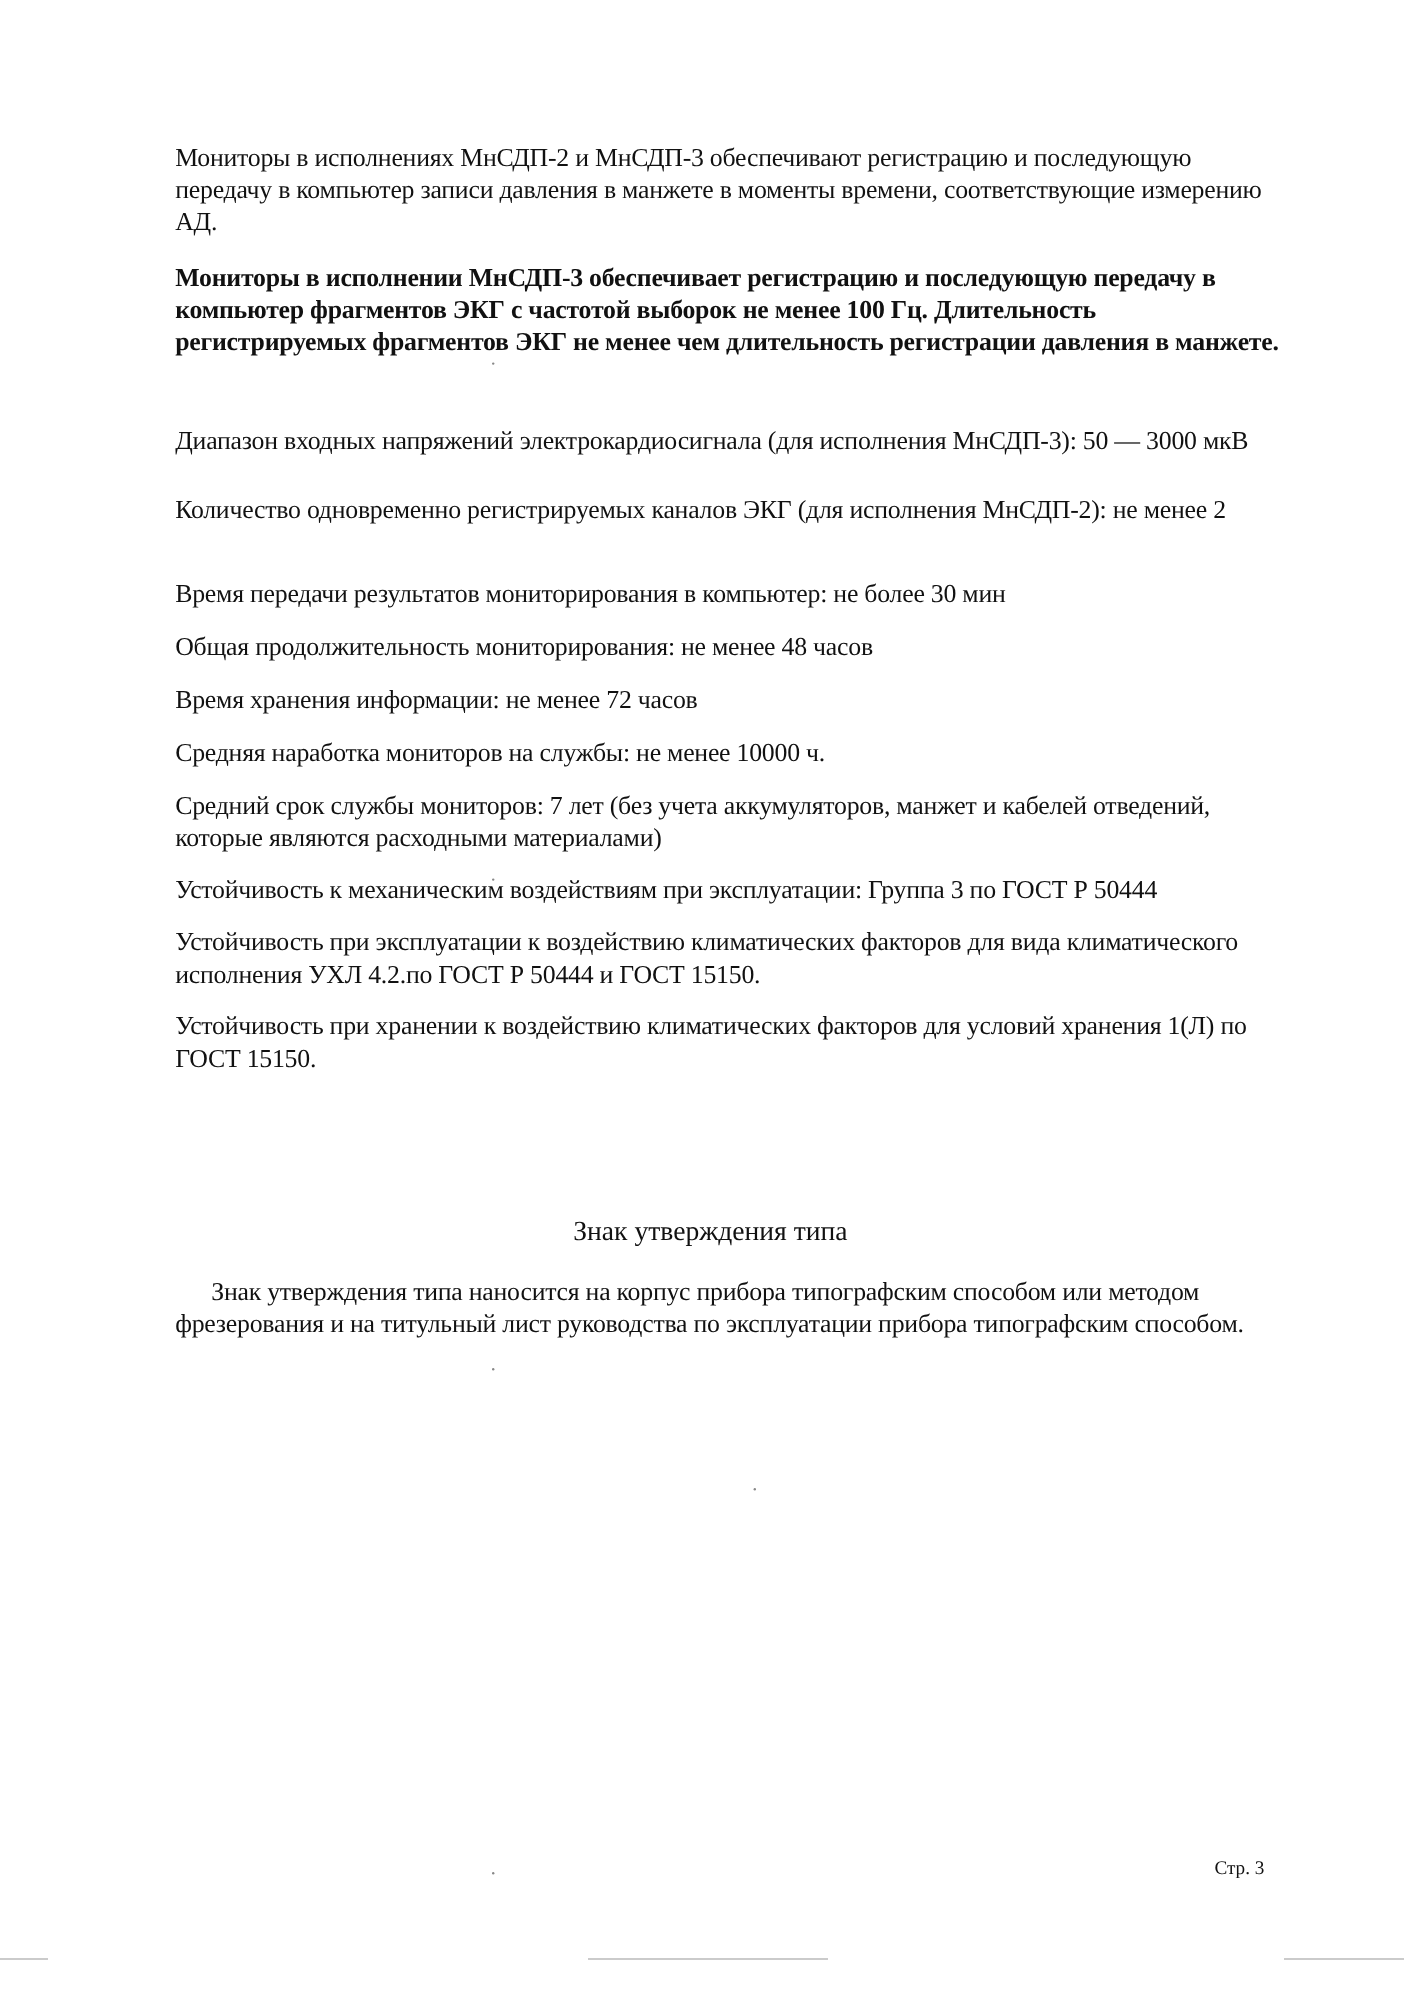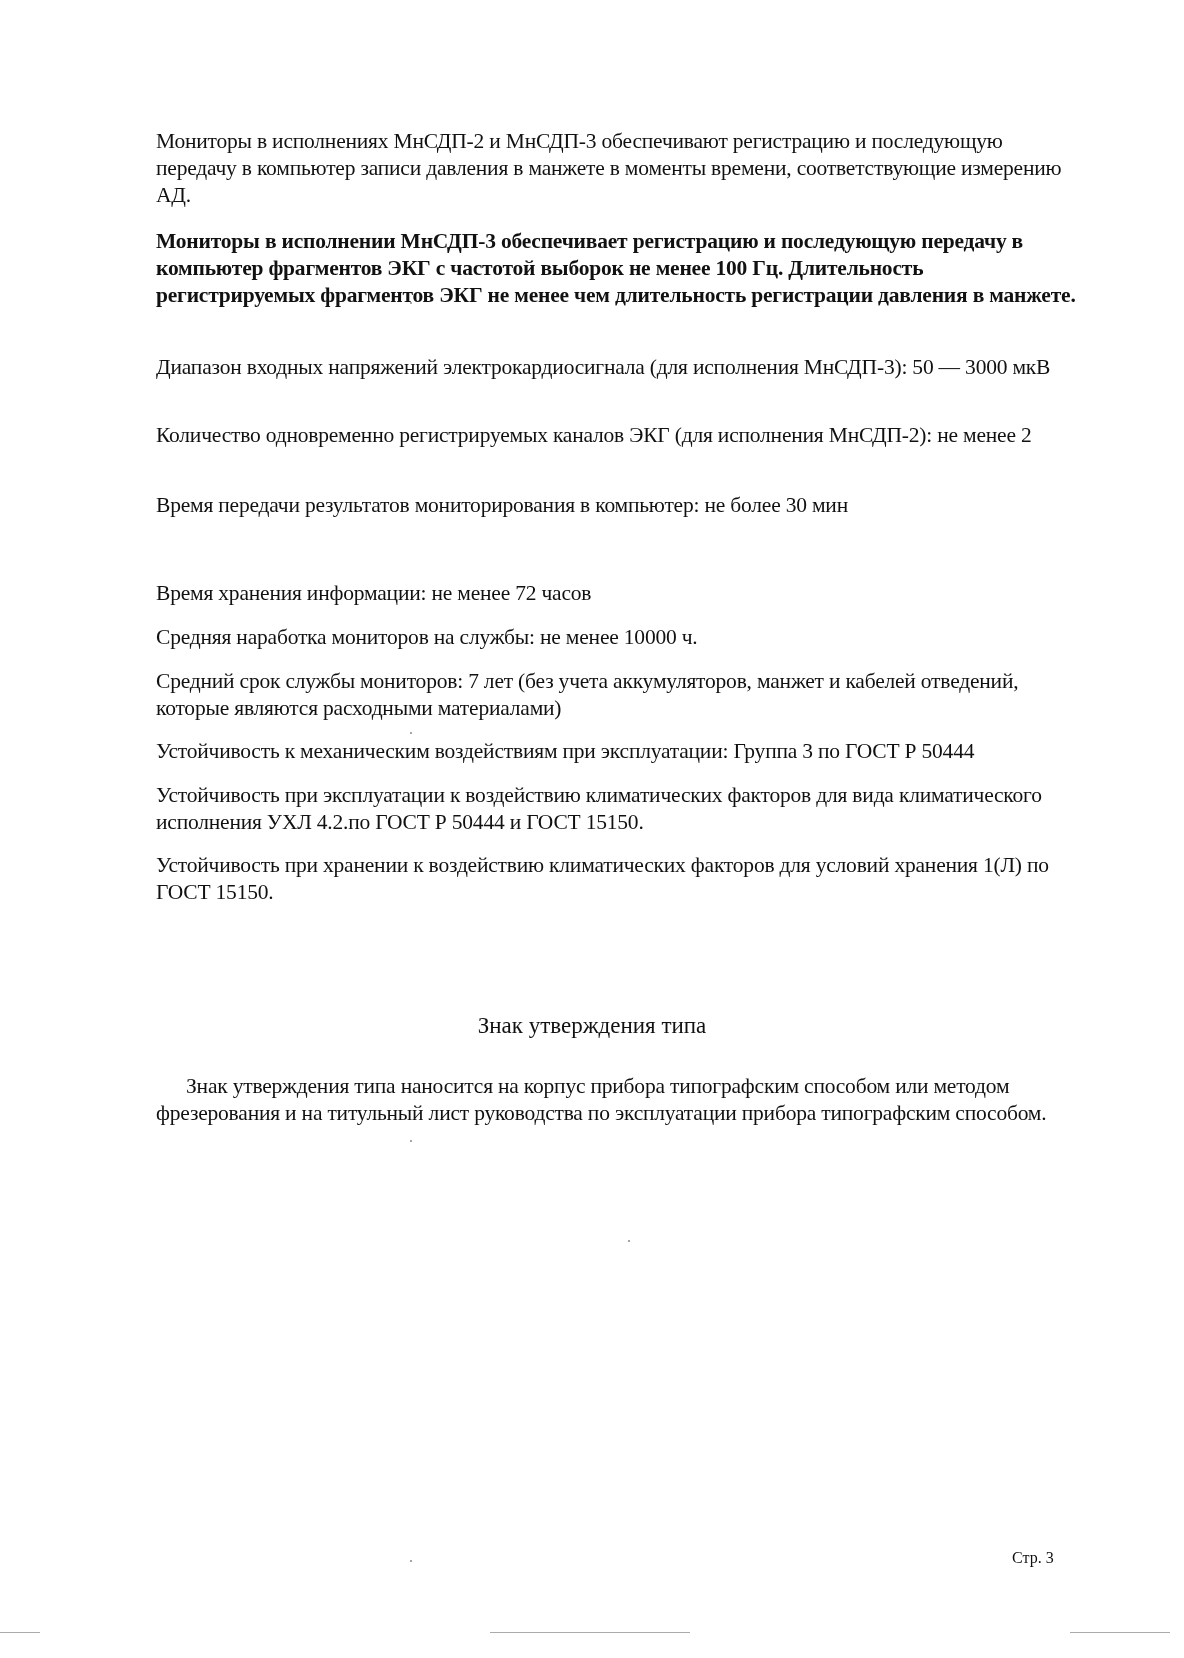--- a/index.html
+++ b/index.html
@@ -4,21 +4,21 @@
   <style>
     html, body { margin: 0; padding: 0; background: #ffffff; }
     body {
       width: 1184px; height: 1658px; position: relative; overflow: hidden;
       font-family: "Liberation Serif", "DejaVu Serif", serif;
       color: #111111;
     }
     .page { position: absolute; left: 0; top: 0; width: 1184px; height: 1658px; }
     .para {
       position: absolute; left: 146px; width: 930px;
-      font-size: 21.5px; line-height: 27px; margin: 10px;
+      font-size: 21.5px; line-height: 27px; margin: 0;
       letter-spacing: -0.2px;
     }
     .heading {
       position: absolute; left: 0; width: 1184px; top: 1012px;
       text-align: center; font-size: 23px; line-height: 27px;
     }
     .indent { text-indent: 30px; }
     .page-number {
       position: absolute; left: 1012px; top: 1546px;
       font-size: 16px; line-height: 24px;
@@ -26,23 +26,24 @@
     .speck { position: absolute; background: #888; width: 2px; height: 2px; border-radius: 1px; }
     .scan-line { position: absolute; height: 1px; background: #aaa; }
   </style>
 </head>
 <body>
 
 <div class="page">
 
   <p class="para" style="top:118px;">Мониторы в исполнениях МнСДП-2 и МнСДП-3 обеспечивают регистрацию и последующую передачу в компьютер записи давления в манжете в моменты времени, соответствующие измерению АД.</p>
   <p class="para" style="top:218px;font-weight:bold;">Мониторы в исполнении МнСДП-3 обеспечивает регистрацию и последующую передачу в компьютер фрагментов ЭКГ с частотой выборок не менее 100 Гц. Длительность регистрируемых фрагментов ЭКГ не менее чем длительность регистрации давления в манжете.</p>
-  <p class="para" style="top:344px;">Диапазон входных напряжений электрокардиосигнала (для исполнения МнСДП-3): 50 — 3000 мкВ</p>
+  <p class="para" style="top:354px;">Диапазон входных напряжений электрокардиосигнала (для исполнения МнСДП-3): 50 — 3000 мкВ</p>
   <p class="para" style="top:412px;">Количество одновременно регистрируемых каналов ЭКГ (для исполнения МнСДП-2): не менее 2</p>
   <p class="para" style="top:482px;">Время передачи результатов мониторирования в компьютер: не более 30 мин</p>
+  <p class="para" style="top:526px;">Общая продолжительность мониторирования: не менее 48 часов</p>
   <p class="para" style="top:570px;">Время хранения информации: не менее 72 часов</p>
   <p class="para" style="top:614px;">Средняя наработка мониторов на службы: не менее 10000 ч.</p>
   <p class="para" style="top:658px;">Средний срок службы мониторов: 7 лет (без учета аккумуляторов, манжет и кабелей отведений, которые являются расходными материалами)</p>
   <p class="para" style="top:728px;">Устойчивость к механическим воздействиям при эксплуатации: Группа 3 по ГОСТ Р 50444</p>
   <p class="para" style="top:772px;">Устойчивость при эксплуатации к воздействию климатических факторов для вида климатического исполнения УХЛ 4.2.по ГОСТ Р 50444 и ГОСТ 15150.</p>
   <p class="para" style="top:842px;">Устойчивость при хранении к воздействию климатических факторов для условий хранения 1(Л) по ГОСТ 15150.</p>
 
   <div class="heading">Знак утверждения типа</div>
 
   <p class="para indent" style="top:1063px;">Знак утверждения типа наносится на корпус прибора типографским способом или методом фрезерования и на титульный лист руководства по эксплуатации прибора типографским способом.</p>

